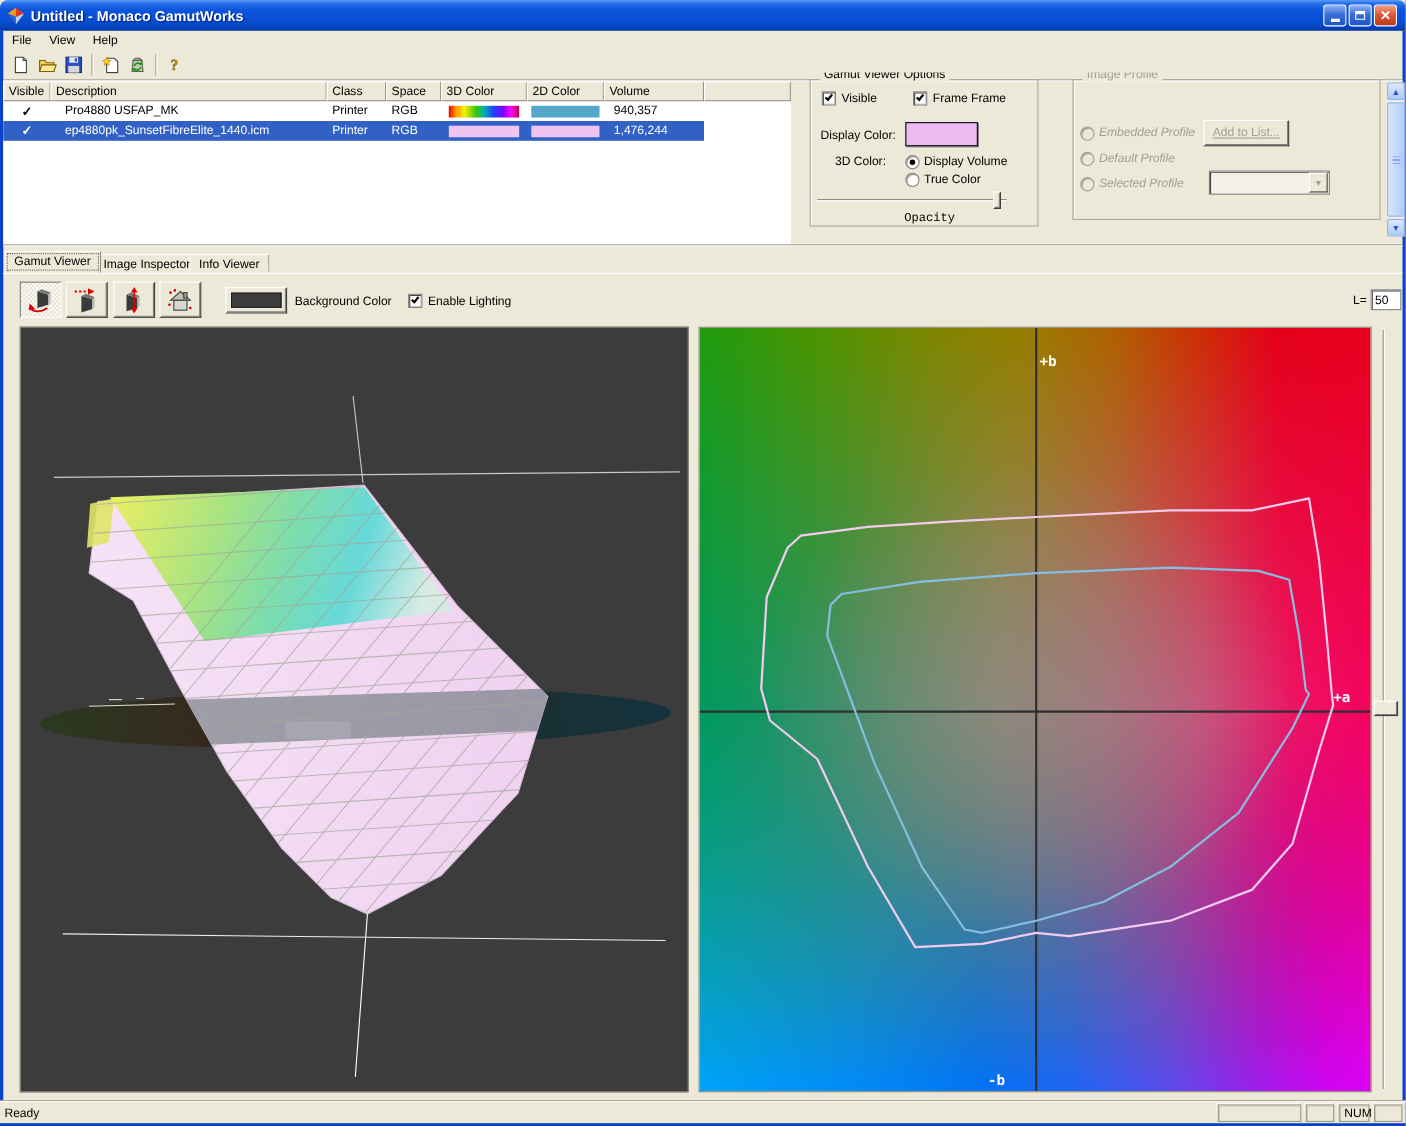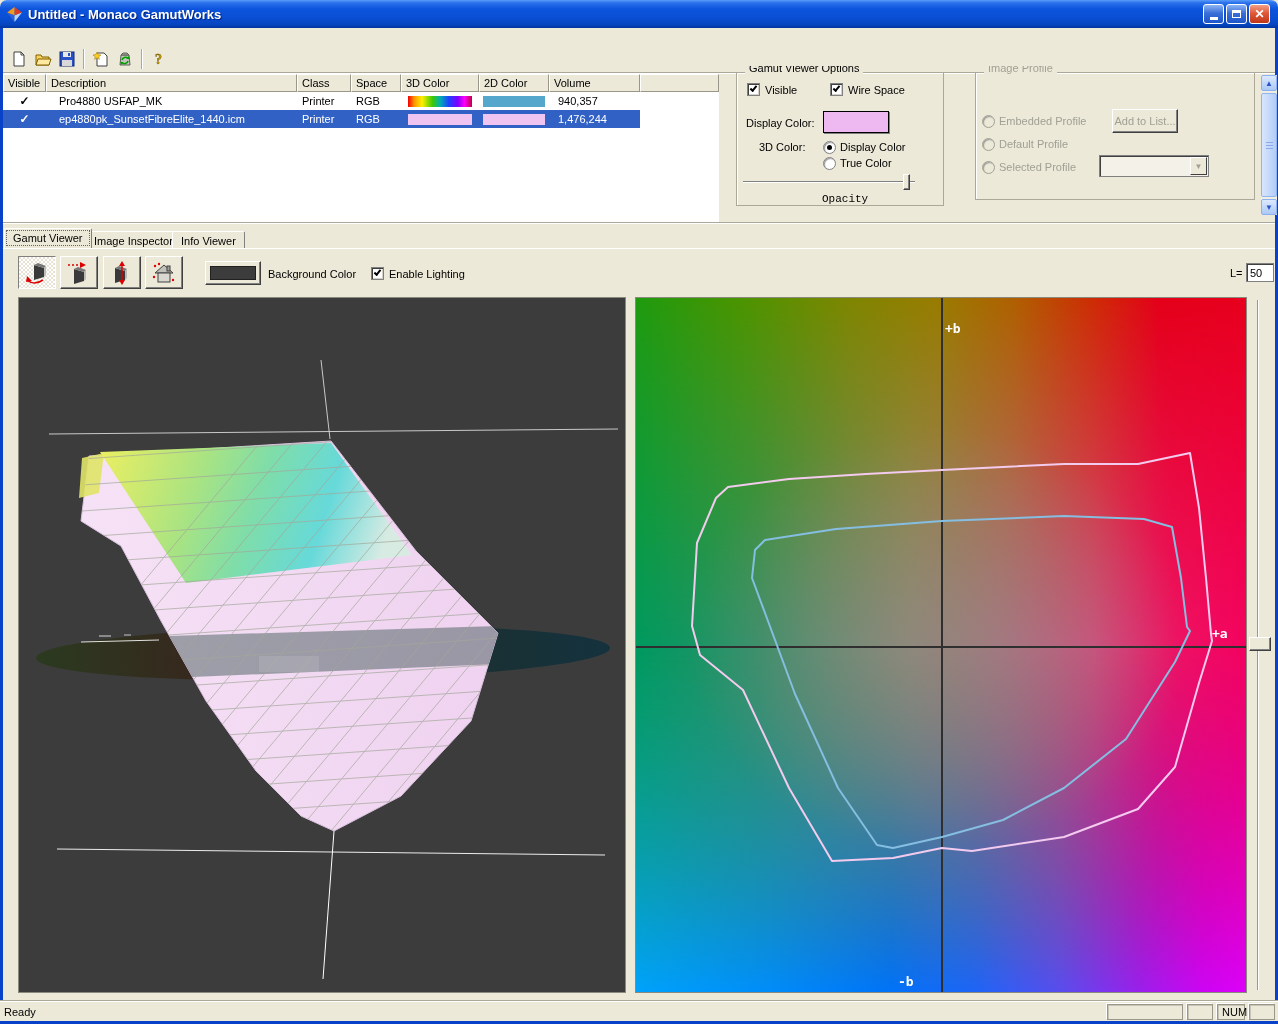--- a/index.html
+++ b/index.html
@@ -59,21 +59,21 @@
   .gtitle.dis{color:#A0A094;}
   .cb{width:13px;height:13px;background:#fff;border:1px solid #808080;
       box-shadow:inset 1px 1px 0 #404040, inset -1px -1px 0 #D4D0C8;position:absolute;}
   .cb .check-shape{position:absolute;left:2px;top:2px;width:7px;height:4px;
       border-left:2px solid #000;border-bottom:2px solid #000;transform:rotate(-50deg);}
   .rb{width:13px;height:13px;border-radius:50%;background:#fff;border:1px solid #808080;
       box-shadow:inset 1px 1px 1px #9a9a9a;position:absolute;}
   .rb.dis{background:#ECE9D8;border-color:#A0A094;}
   .rb .dot{position:absolute;left:3px;top:3px;width:5px;height:5px;border-radius:50%;background:#000;}
   .olabel{position:absolute;white-space:nowrap;}
-  .dis-t{color:#A0A094;}
+  .dis-t{color:#A0A094;font-style:italic;}
   .swatch{position:absolute;border:1px solid #000;box-shadow:1px 1px 0 #808080;background:#EEB9F0;}
   .slider-track{position:absolute;height:2px;border-top:1px solid #808080;border-bottom:1px solid #fff;}
   .slider-thumb{position:absolute;width:7px;height:16px;background:#ECE9D8;
       border-top:1px solid #fff;border-left:1px solid #fff;border-right:1px solid #404040;border-bottom:1px solid #404040;
       box-shadow:inset -1px -1px 0 #808080;}
   .btn{position:absolute;background:#ECE9D8;border-top:1px solid #fff;border-left:1px solid #fff;
       border-right:1px solid #404040;border-bottom:1px solid #404040;box-shadow:inset -1px -1px 0 #808080;
       display:flex;align-items:center;justify-content:center;}
   .combo{position:absolute;background:#F4F2E8;border:1px solid #808080;
       box-shadow:inset 1px 1px 0 #404040;}
@@ -151,20 +151,25 @@
         </span>
       <span class="wbtn close">
           <span>✕</span>
         </span>
     </span>
   </div>
   <div class="bL"></div>
   <div class="bR"></div>
   <div class="bB"></div>
 
+  <div class="menubar">
+    <span class="menu-item">File</span>
+    <span class="menu-item">View</span>
+    <span class="menu-item">Help</span>
+  </div>
 
   <div class="toolbar1">
     <span class="tbtn">
       <svg width="16" height="16" viewBox="0 0 16 16">
         <path d="M3,1 h7 l3,3 v11 h-10 z" fill="#fff" stroke="#404040"></path>
         <path d="M10,1 v3 h3" fill="none" stroke="#404040"></path>
       </svg>
     </span>
     <span class="tbtn">
       <svg width="17" height="16" viewBox="0 0 17 16">
@@ -250,40 +255,40 @@
 
     <div class="group" style="left:13px;top:6px;width:208px;height:134px;">
       <span class="gtitle">Gamut Viewer Options</span>
       <span class="cb" style="left:10px;top:10px;">
           <span class="check-shape"></span>
         </span>
       <span class="olabel" style="left:28px;top:11px;">Visible</span>
       <span class="cb" style="left:93px;top:10px;">
           <span class="check-shape"></span>
         </span>
-      <span class="olabel" style="left:111px;top:11px;">Wire Space</span>
+      <span class="olabel" style="left:111px;top:11px;">Frame Frame</span>
       <span class="olabel" style="left:9px;top:44px;">Display Color:</span>
       <span class="swatch" style="left:86px;top:38px;width:66px;height:22px;"></span>
       <span class="olabel" style="left:22px;top:68px;">3D Color:</span>
       <span class="rb" style="left:86px;top:68px;">
           <span class="dot"></span>
         </span>
-      <span class="olabel" style="left:103px;top:68px;">Display Color</span>
+      <span class="olabel" style="left:103px;top:68px;">Display Volume</span>
       <span class="rb" style="left:86px;top:84px;"></span>
       <span class="olabel" style="left:103px;top:84px;">True Color</span>
       <span class="slider-track" style="left:6px;top:108px;width:172px;"></span>
       <span class="slider-thumb" style="left:166px;top:101px;"></span>
       <span class="olabel" style="left:85px;top:120px;font-family:Liberation Mono, monospace;">Opacity</span>
     </div>
 
     <div class="group" style="left:252px;top:6px;width:280px;height:128px;">
       <span class="gtitle dis">Image Profile</span>
       <span class="rb dis" style="left:6px;top:42px;"></span>
       <span class="olabel dis-t" style="left:23px;top:42px;">Embedded Profile</span>
-      <span class="btn" style="left:136px;top:36px;width:66px;height:24px;color:#A0A094;">Add to List...</span>
+      <span class="btn" style="left:118px;top:36px;width:78px;height:24px;color:#A0A094;text-decoration:underline;">Add to List...</span>
       <span class="rb dis" style="left:6px;top:65px;"></span>
       <span class="olabel dis-t" style="left:23px;top:65px;">Default Profile</span>
       <span class="rb dis" style="left:6px;top:88px;"></span>
       <span class="olabel dis-t" style="left:23px;top:88px;">Selected Profile</span>
       <span class="combo" style="left:123px;top:82px;width:110px;height:22px;">
         <span class="arrowbtn">▼</span>
       </span>
     </div>
   </div>
 

